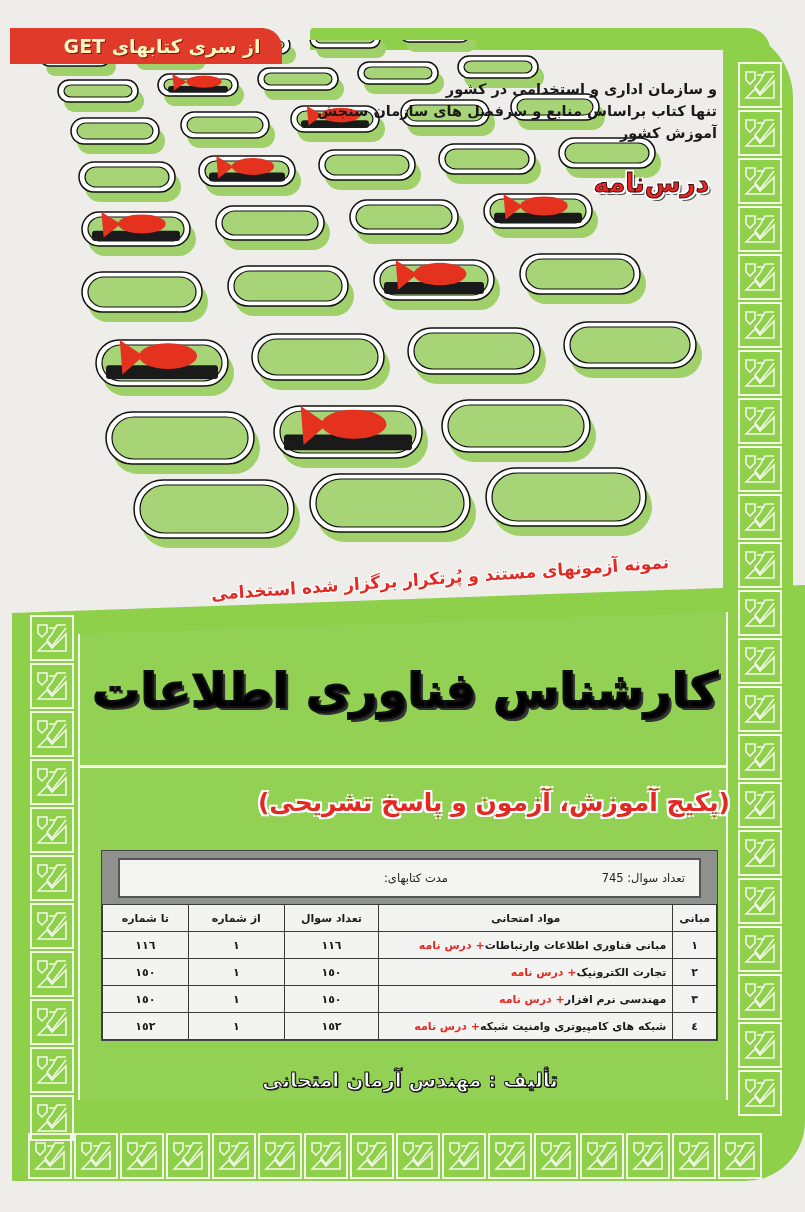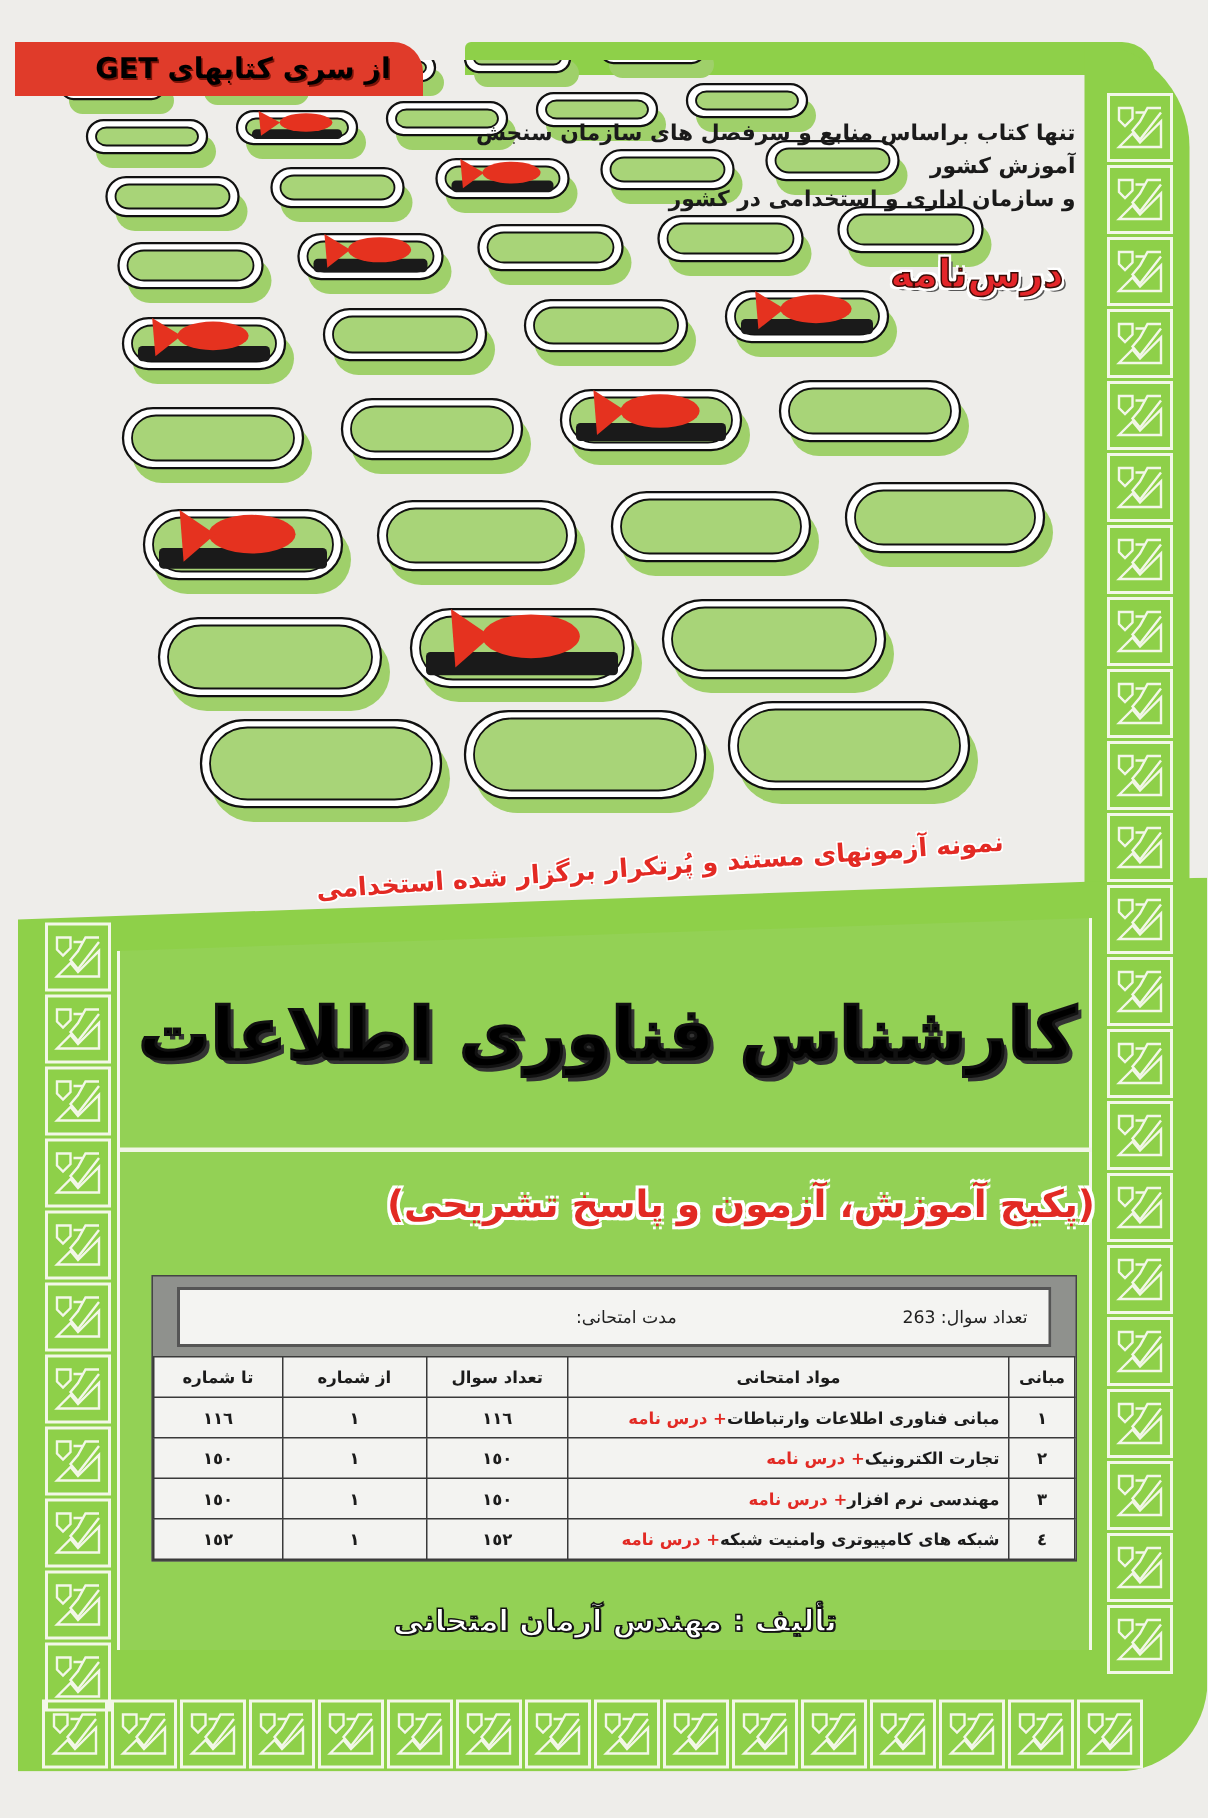--- a/index.html
+++ b/index.html
@@ -41,21 +41,21 @@
   .tile svg { width: 34px; height: 36px; }
 
   
   .illus { position: absolute; left: 20px; top: 40px; width: 700px; height: 540px; }
 
   
   .red-tab {
     position: absolute; left: 10px; top: 28px; width: 272px; height: 36px;
     background: #e03b2a; border-radius: 0 20px 0 0;
     display: flex; align-items: center; justify-content: center;
-    color: #000000; font-weight: bold; font-size: 19px;
+    color: #fef9c3; font-weight: bold; font-size: 19px;
     text-shadow: 1px 1px 0 #7a1308;
     font-family: "DejaVu Sans", sans-serif;
     direction: rtl;
     padding-left: 32px;
   }
 
   .tagline {
     position: absolute; right: 88px; top: 78px; width: 420px;
     direction: rtl; text-align: right;
     font-family: "DejaVu Sans", sans-serif; font-weight: bold;
@@ -779,36 +779,36 @@
       <rect x="290" y="434" width="160" height="58" rx="29" fill="#fff" stroke="#111" stroke-width="1.5"></rect>
       <rect x="296" y="439" width="148" height="48" rx="25" fill="#a8d478" stroke="#111" stroke-width="1.2"></rect>
       <rect x="472" y="438" width="160" height="58" rx="29" fill="#9fd06a"></rect>
       <rect x="466" y="428" width="160" height="58" rx="29" fill="#fff" stroke="#111" stroke-width="1.5"></rect>
       <rect x="472" y="433" width="148" height="48" rx="25" fill="#a8d478" stroke="#111" stroke-width="1.2"></rect>
     </svg>
 
   <div class="red-tab">از سری کتابهای GET</div>
 
   <div class="tagline">
+    <div>و سازمان اداری و استخدامی در کشور</div>
     <div>تنها کتاب براساس منابع و سرفصل های سازمان سنجش آموزش کشور</div>
-    <div>و سازمان اداری و استخدامی در کشور</div>
   </div>
 
   <div class="darsnameh">درس‌نامه</div>
 
   <div class="exam-sample">نمونه آزمونهای مستند و پُرتکرار برگزار شده استخدامی</div>
 
   <div class="main-title">کارشناس فناوری اطلاعات</div>
   <div class="divider"></div>
   <div class="subtitle">(پکیج آموزش، آزمون و پاسخ تشریحی)</div>
 
   <div class="table-wrap">
     <div class="summary">
-      <span>تعداد سوال: 263</span>
-      <span class="dur">مدت امتحانی:</span>
+      <span>تعداد سوال: 745</span>
+      <span class="dur">مدت کتابهای:</span>
     </div>
     <table class="exams">
       <colgroup>
         <col class="c-idx">
           <col class="c-subj">
           <col class="c-cnt">
           <col class="c-from">
           <col class="c-to">
       </colgroup>
       <thead>

